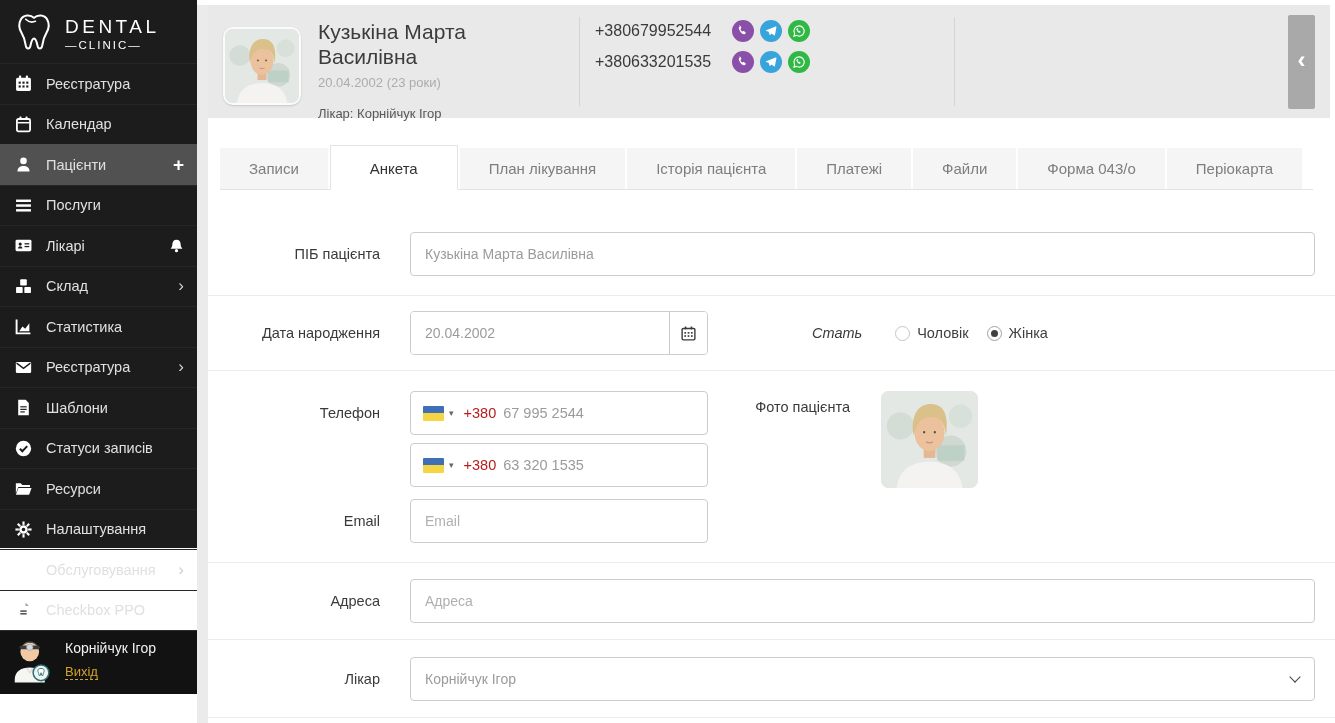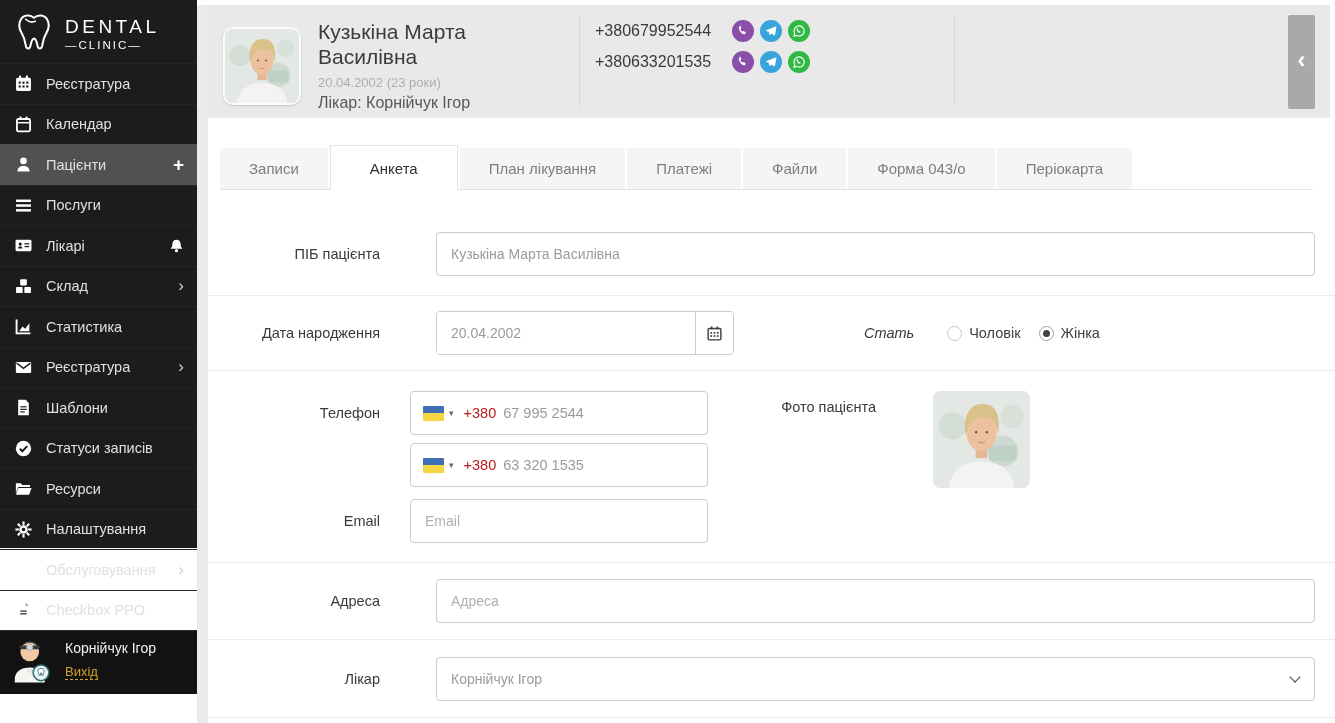--- a/index.html
+++ b/index.html
@@ -35,21 +35,21 @@
   .content { background:#fff; height:723px; position:relative; }
 
   
   .pheader { margin:5px 5px 0 0; height:113px; background:#e9e9e9; display:flex; position:relative; }
   .pphoto { width:78px; height:78px; margin:22px 0 0 15px; border-radius:10px; overflow:hidden;
     border:2px solid #fbfbfb; box-shadow:0 1px 2px rgba(0,0,0,.15); flex-shrink:0; background:#dfe5e2; }
   .pphoto svg, .photo-box svg { width:100%; height:100%; display:block; }
   .pinfo { margin:15px 0 0 17px; width:253px; }
   .pname { font-size:21px; color:#3c3c3c; line-height:1.18; }
   .pbirth { margin-top:5px; font-size:13px; color:#acacac; }
-  .pdoctor { margin-top:4px; font-size:16px; color:#585858; }
+  .pdoctor { margin-top:16px; font-size:13px; color:#585858; }
   .vdiv { width:1px; background:#d5d5d5; margin:12px 0; }
   .pphones { padding:15px 0 0 15px; width:374px; }
   .phrow { display:flex; align-items:center; margin-bottom:9px; }
   .phnum { font-size:16px; color:#3a3a3a; margin-right:9px; min-width:128px; }
   .msgr { width:22px; height:22px; border-radius:50%; margin-right:6px; display:flex;
     align-items:center; justify-content:center; cursor:pointer; }
   .msgr svg { width:14px; height:14px; }
   .pnote { flex:1; padding:15px 0 0 14px; font-size:13px; color:#9c9c9c; }
   .collapse-btn { position:absolute; right:15px; top:10px; width:27px; height:94px;
     background:#a9a9a9; border-radius:2px; color:#fff; display:flex; align-items:center;
@@ -57,21 +57,21 @@
 
   
   .tabs { display:flex; align-items:flex-end; margin:27px 22px 0 12px; border-bottom:1px solid #e3e3e3; }
   .tab { height:41px; line-height:41px; padding:0 29px; background:#f5f5f5; color:#7e7e7e;
     font-size:15px; margin-right:2px; white-space:nowrap; cursor:pointer; }
   .tab.active { height:45px; line-height:45px; background:#fff; color:#333;
     border:1px solid #e3e3e3; border-bottom:1px solid #fff; margin-bottom:-1px; padding:0 39px; }
 
   
   .frow { display:flex; align-items:center; border-bottom:1px solid #ececec;
-    padding:15px 20px 15px 12px;gap:26px; }
+    padding:15px 20px 15px 12px; }
   .r1 { padding-top:42px; padding-bottom:19px; }
   .r3 { padding-top:20px; padding-bottom:19px; align-items:flex-start; }
   .r4 { padding-top:16px; padding-bottom:16px; }
   .r5 { padding-top:17px; padding-bottom:16px; }
   .flabel { width:160px; text-align:right; padding-right:30px; flex-shrink:0;
     font-size:14.5px; color:#3a3a3a; box-sizing:content-box; }
   .input { height:44px; border:1px solid #ccc; border-radius:4px; background:#fff;
     font-size:14px; color:#9b9b9b; padding:0 14px; outline:none; }
   .input::placeholder { color:#b0b0b0; }
   .full { flex:1; }
@@ -389,20 +389,21 @@
     <div class="vdiv"></div>
     <div class="collapse-btn">
       <span>‹</span>
     </div>
   </div>
 
   <div class="tabs">
     <div class="tab">Записи</div>
     <div class="tab active">Анкета</div>
     <div class="tab">План лікування</div>
+    <div class="tab">Історія пацієнта</div>
     <div class="tab">Платежі</div>
     <div class="tab">Файли</div>
     <div class="tab">Форма 043/о</div>
     <div class="tab">Періокарта</div>
   </div>
 
   <div class="form">
 
     <div class="frow r1">
       <div class="flabel">ПІБ пацієнта</div>

